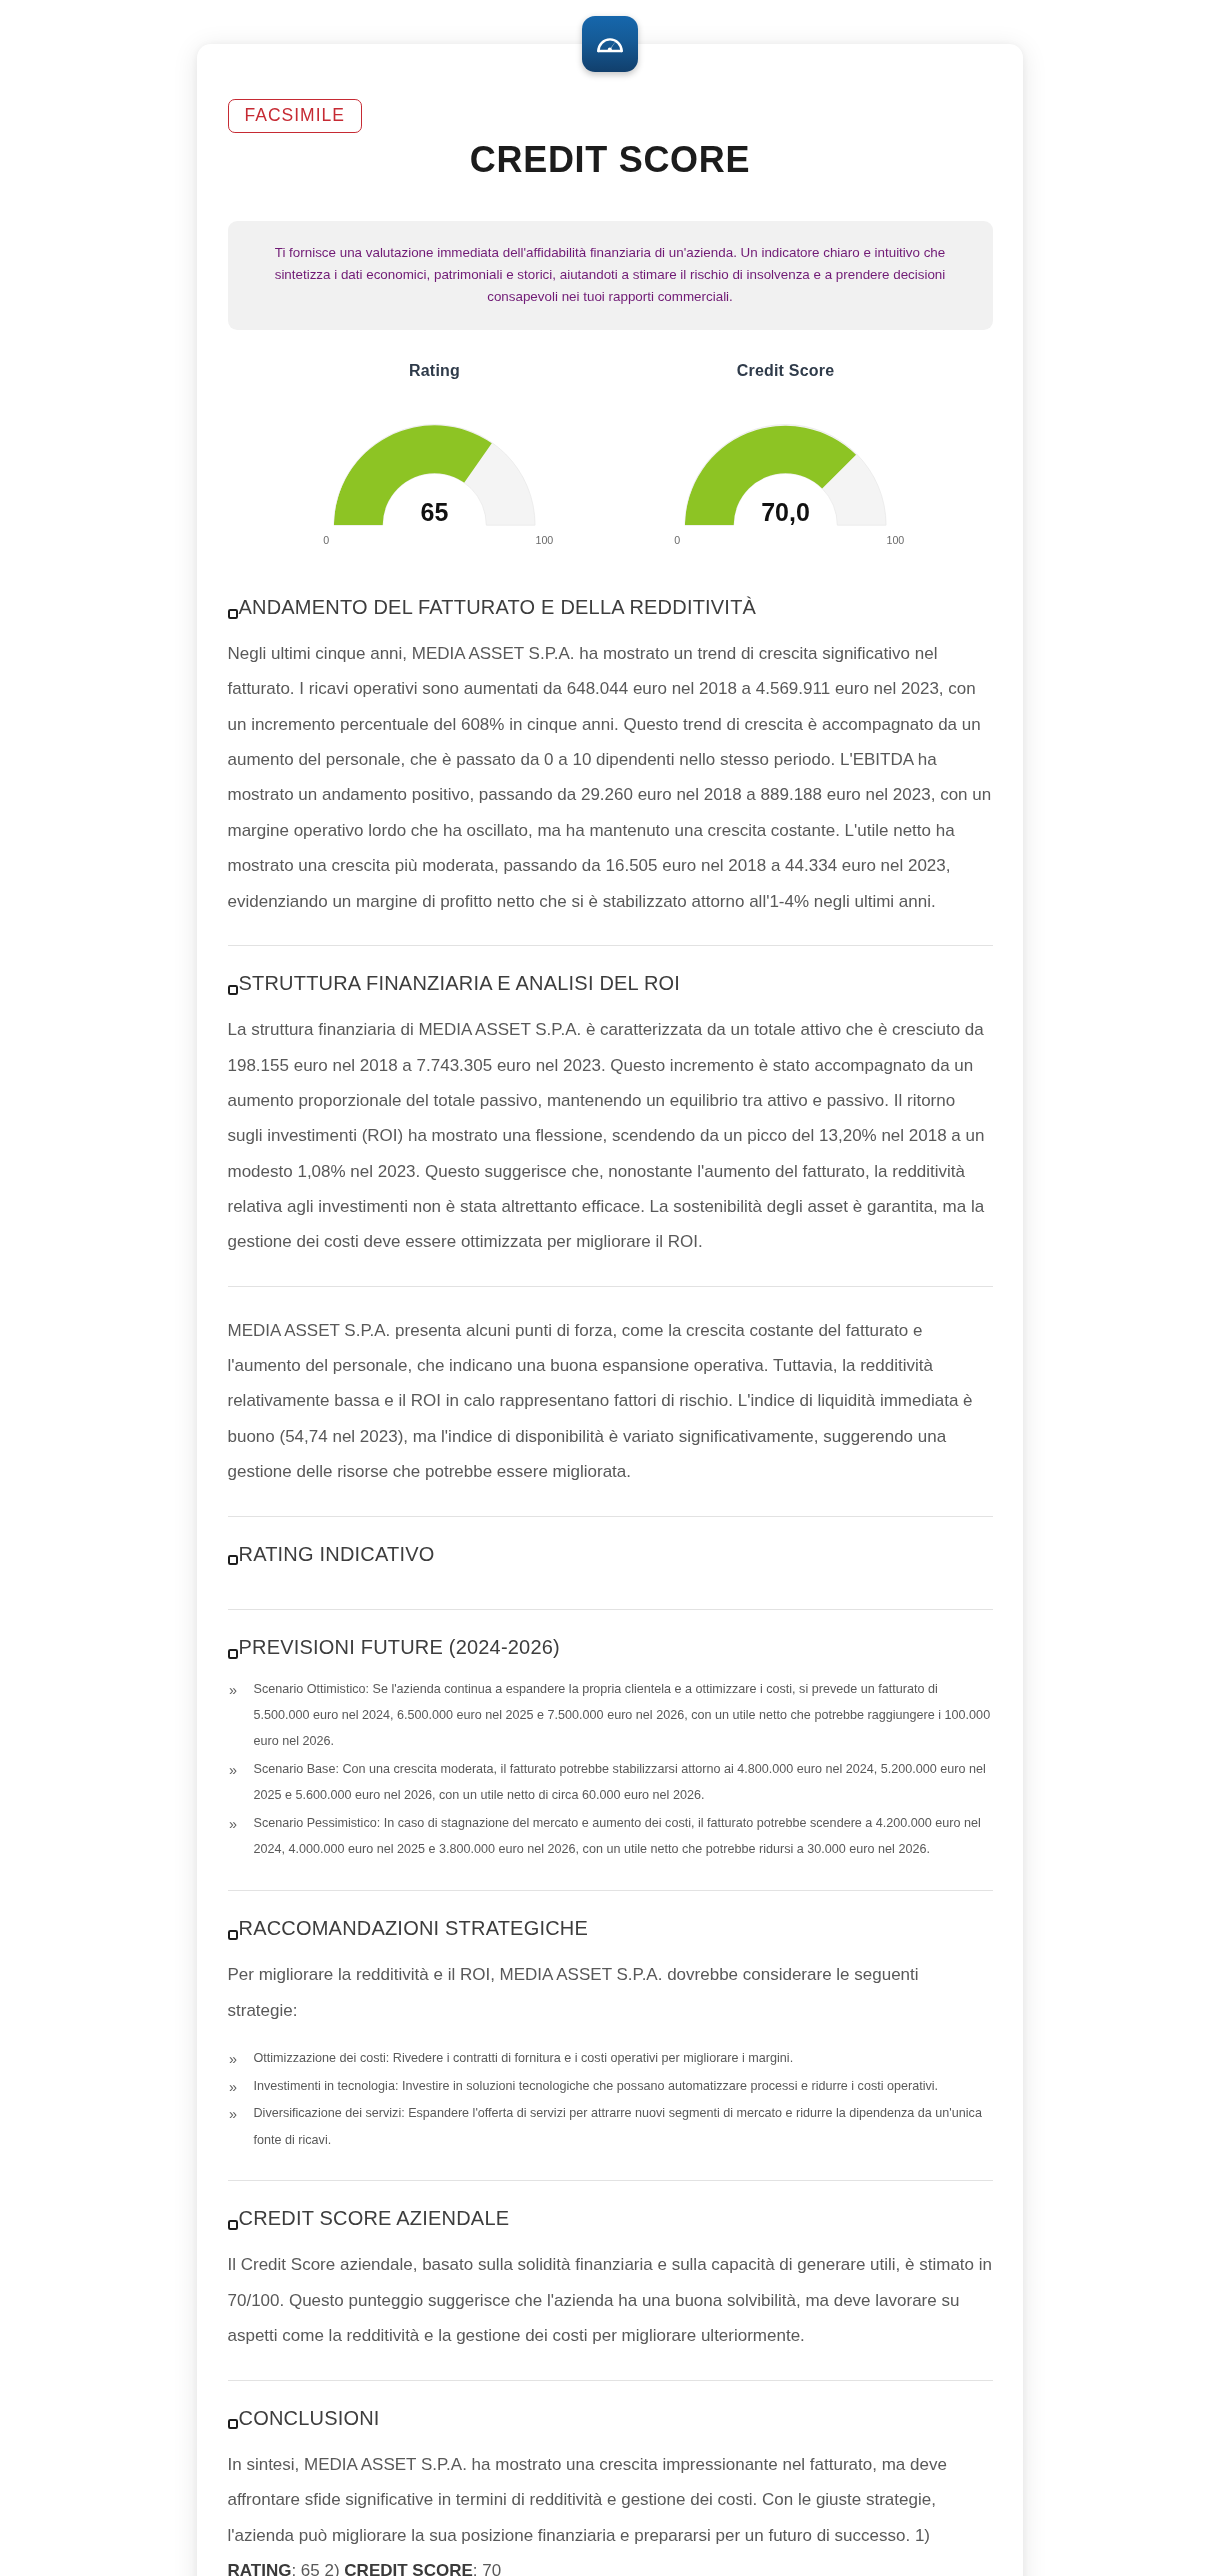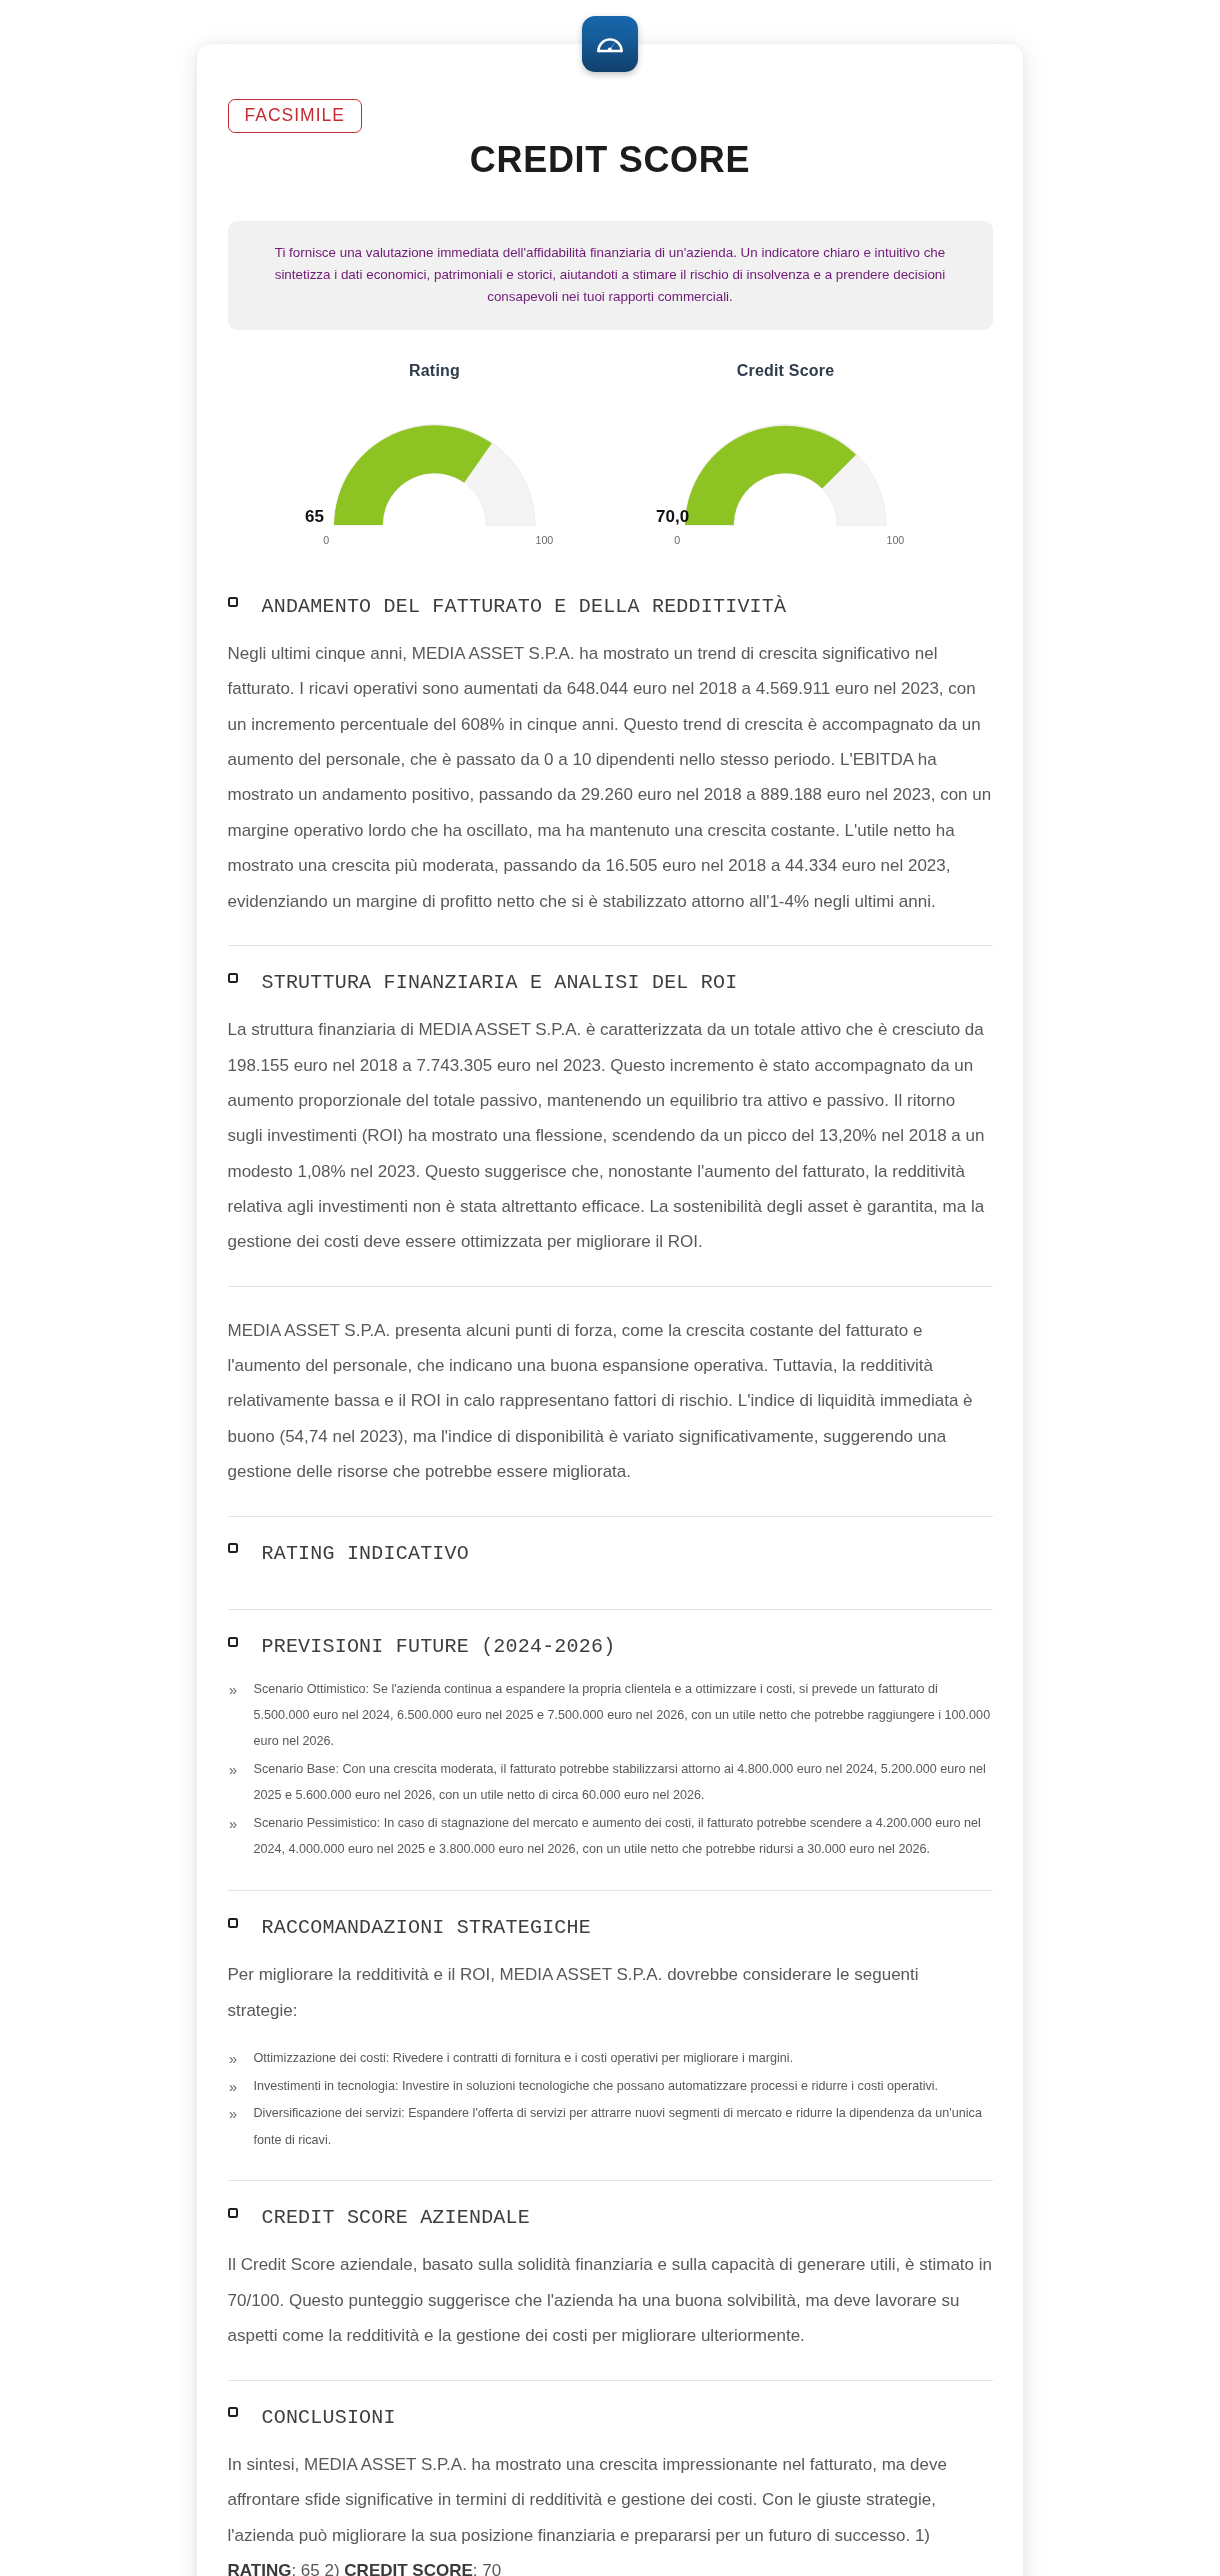--- a/index.html
+++ b/index.html
@@ -98,46 +98,45 @@
     font-size: 16px;
     font-weight: 700;
     color: #2f3b4a;
     letter-spacing: 0.2px;
   }
   .gauge-svg-wrap { position: relative; width: 259px; height: 130px; margin: 23px auto 0; }
   .gauge-value {
     position: absolute;
     left: 0; right: 0;
     bottom: 6.1px;
-    font-size: 17px;
+    font-size: 25px;
     font-weight: 700;
     color: #111;
-    text-align: left;
+    text-align: center;
   }
   .gauge-min, .gauge-max {
     position: absolute;
     bottom: -13.7px;
     font-size: 10.7px;
     color: #6b6b6b;
   }
   .gauge-min { left: 18.3px; }
   .gauge-max { right: 10.7px; }
 
   
   .content { margin: 63px 30.5px 0 30.5px; }
   .section { padding-bottom: 3.1px; }
   .section + .section { border-top: 0.8px solid #e2e2e2; padding-top: 26px; }
   .section { padding-bottom: 26px; }
 
   .sec-head {
     display: flex;
-    align-items: flex-start;
-    gap: 24px;
+    align-items: flex-end;
+    gap: 1px;
     margin-bottom: 18.3px;
-    font-family: Liberation Mono, monospace;
   }
   .sq-icon {
     width: 10px; height: 10px;
     border: 2.7px solid #1d1d1d;
     border-radius: 2.3px;
     flex: 0 0 auto;
     position: relative;
     top: 0.8px;
   }
   .sec-title {

